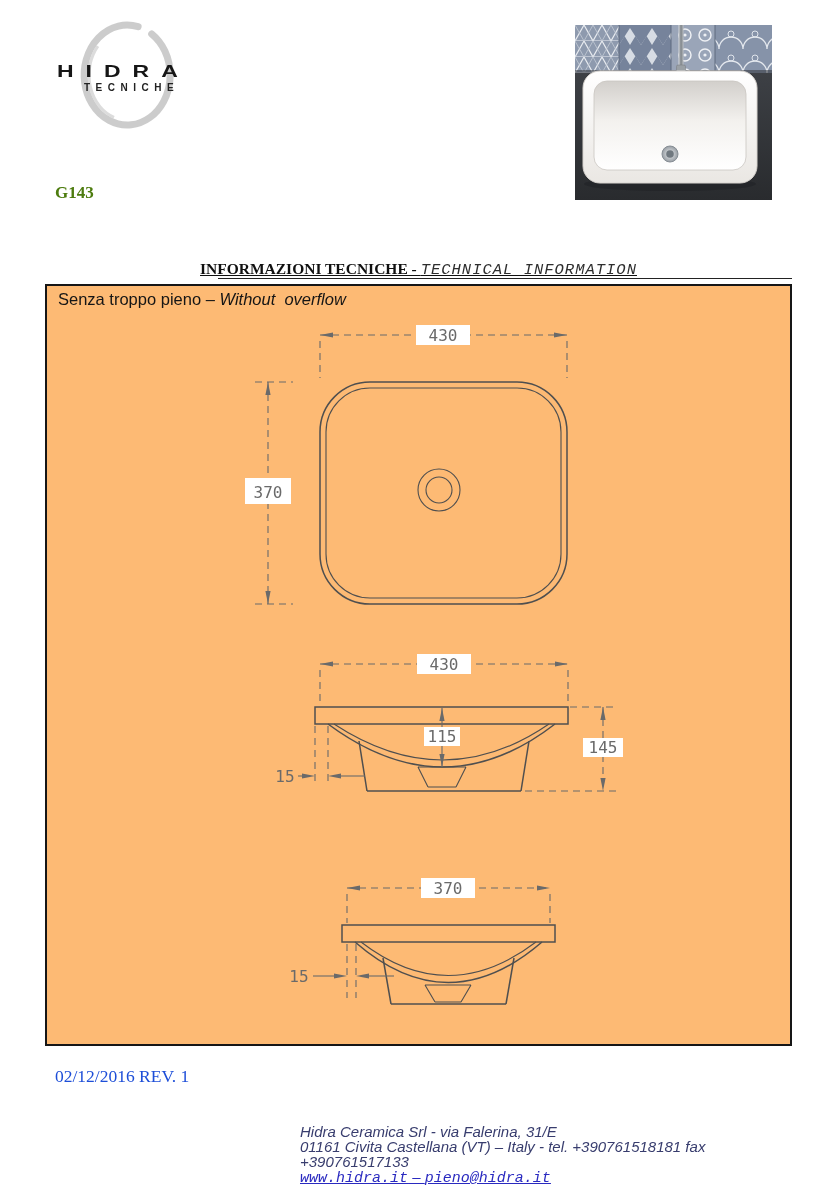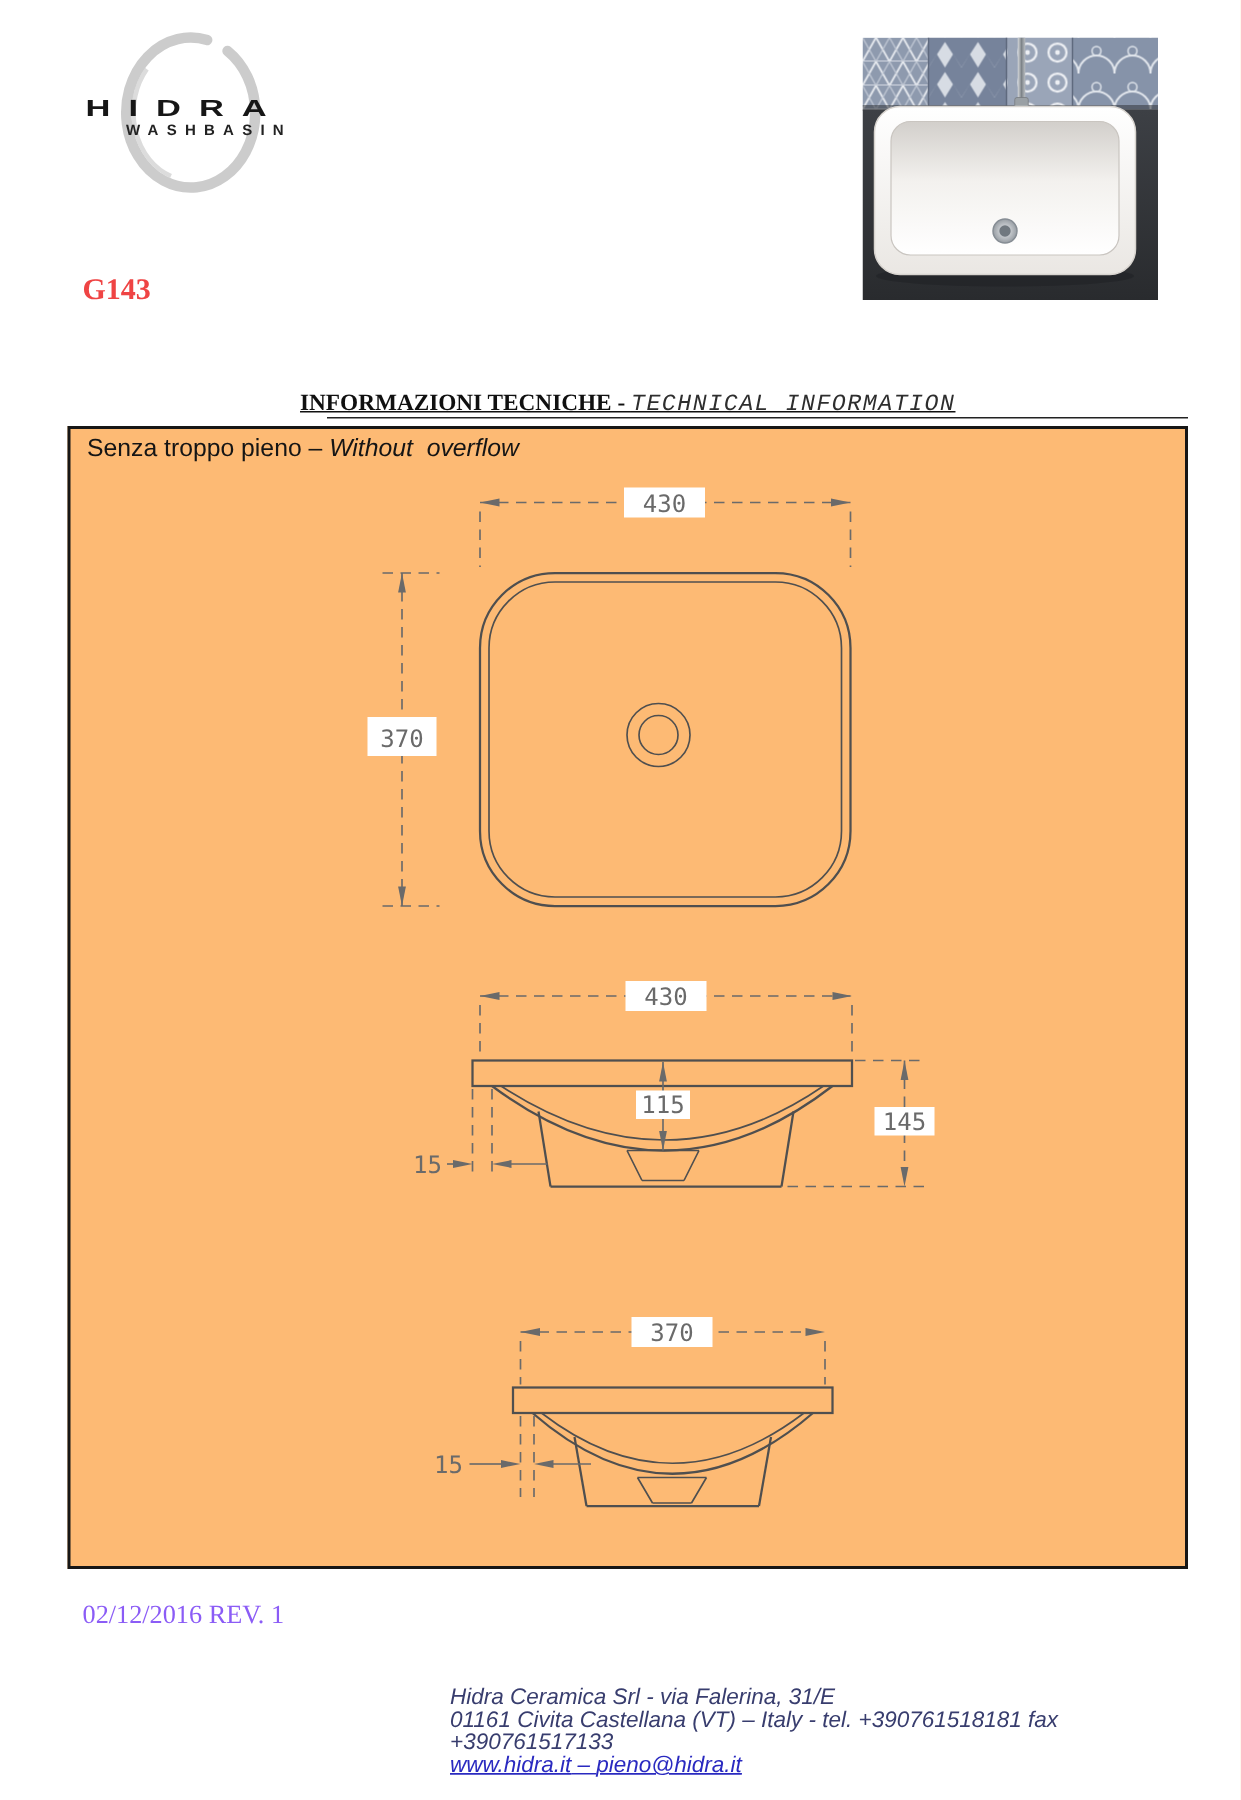--- a/index.html
+++ b/index.html
@@ -14,21 +14,21 @@
          font-size:23px;font-weight:700;letter-spacing:12px;color:#161616;
          transform:scaleY(.68);transform-origin:top left;white-space:nowrap;}
   .brand-sub{position:absolute;left:29px;top:64px;font-size:10px;font-weight:600;
          letter-spacing:5.5px;color:#222;white-space:nowrap;}
 
   
   .photo{position:absolute;left:575px;top:25px;width:197px;height:175px;}
 
   
   .titles{position:absolute;left:55px;top:183px;font-family:"Liberation Serif",serif;
-          font-size:20px;font-weight:700;line-height:20px;color:#ef4444;}
+          font-size:17px;font-weight:700;line-height:20px;color:#4d7c0f;}
   .titles .en{font-style:italic;}
   .pre{white-space:pre-wrap;}
 
   
   .section-header{position:absolute;left:45px;top:260px;width:747px;text-align:center;
           font-family:"Liberation Serif",serif;font-size:15.5px;font-weight:700;color:#101010;text-decoration:underline;}
   .section-header .en{font-family:"Liberation Mono","DejaVu Sans Mono",monospace;
           font-weight:400;font-style:italic;color:#2e2e2e;letter-spacing:1px;}
   .header-rule{position:absolute;left:218px;top:278px;width:574px;height:0;
           border-top:1.6px solid #222;}
@@ -44,39 +44,39 @@
   .obj2{stroke:var(--drawing-line,#4f4f4f);fill:none;stroke-width:1.1;}
   .dim{stroke:var(--dim-line,#6e6e6e);fill:none;stroke-width:1.1;}
   .dash{stroke-dasharray:7 5;}
   .ah{fill:var(--dim-line,#6e6e6e);stroke:none;}
   .gap{fill:#ffffff;stroke:none;}
   .dimtext{font-family:"DejaVu Sans Mono",monospace;font-size:16px;
            fill:var(--dim-line,#666);text-anchor:middle;}
 
   
   .revision{position:absolute;left:55px;top:1066px;font-family:"Liberation Serif",serif;
-          font-size:17.5px;color:#8b5cf6;}
+          font-size:17.5px;color:#1d4ed8;}
   .footer{position:absolute;left:300px;right:27px;top:1124px;
           font-size:15px;font-style:italic;line-height:15px;
           color:var(--footer-text,#383d6e);}
-  .footer a{color:var(--footer-link,#2a2ac0);text-decoration:underline;cursor:pointer;}
+  .footer a{color:var(--footer-link,#2a2ac0);text-decoration:underline;cursor:pointer;font-family:Liberation Mono, monospace;}
   .footer .linkline{text-decoration:underline;color:var(--footer-link,#2a2ac0);}
 </style>
 </head>
 <body>
 
 <div class="page">
 
   <div class="logo">
     <svg width="200" height="130" viewBox="0 0 200 130">
       <path d="M 96.7,16 A 43,50 0 1 1 83.1,8.7" fill="none" stroke="#c7c7c7" stroke-width="7" stroke-linecap="round" opacity="0.9"></path>
       <path d="M 42.9,28.1 A 38,45 0 0 0 59,99.3" fill="none" stroke="#d6d6d6" stroke-width="3" opacity="0.85"></path>
     </svg>
     <div class="brand">HIDRA</div>
-    <div class="brand-sub">WASHBASIN</div>
+    <div class="brand-sub">TECNICHE</div>
   </div>
 
   <div class="photo">
     <svg width="197" height="175" viewBox="0 0 197 175">
       <defs>
         <pattern id="pt-tri" width="18" height="16" patternUnits="userSpaceOnUse">
           <rect width="18" height="16" fill="#8e9aae"></rect>
           <path d="M0,16 L9,0 L18,16 Z" fill="none" stroke="#e8ebf0" stroke-width="1.2"></path>
           <path d="M-9,16 L0,0 L9,16 Z M9,16 L18,0 L27,16Z" fill="none" stroke="#c3cad6" stroke-width="0.8"></path>
         </pattern>

